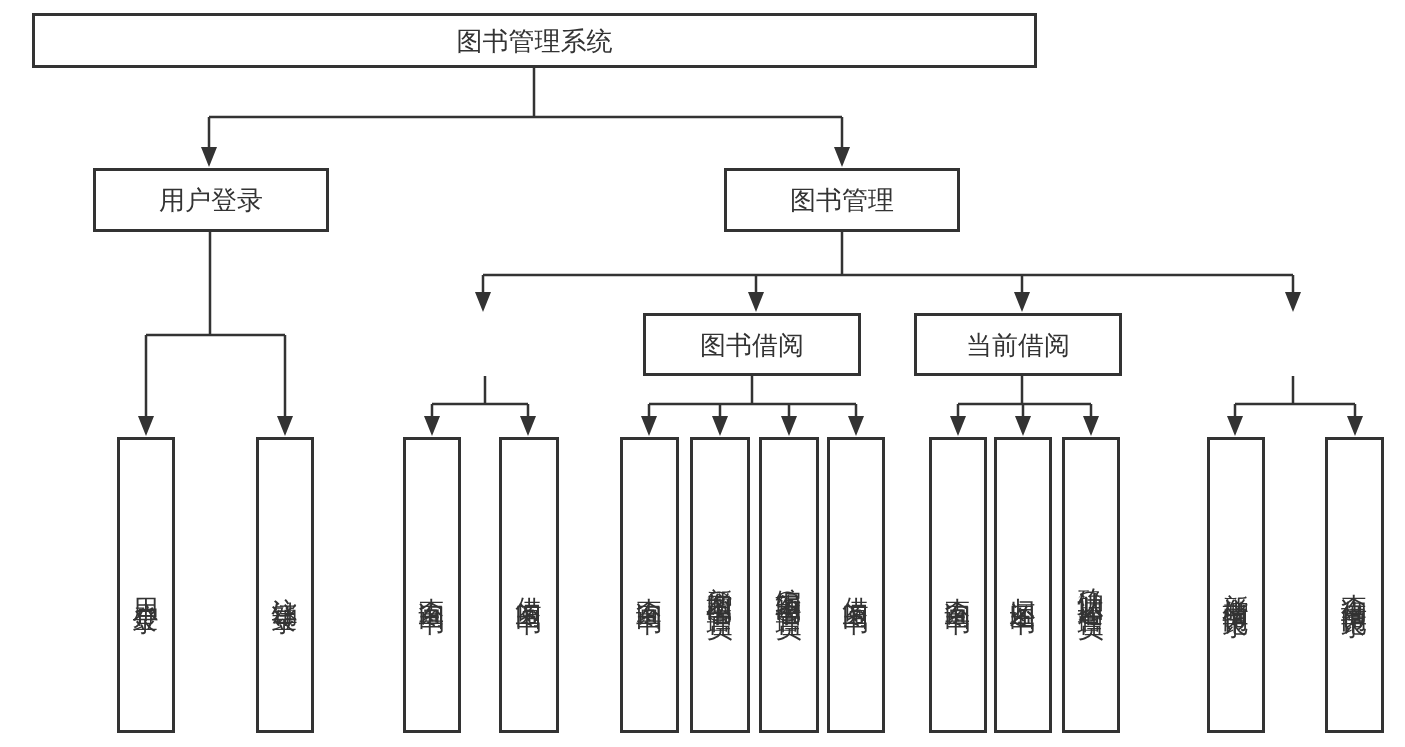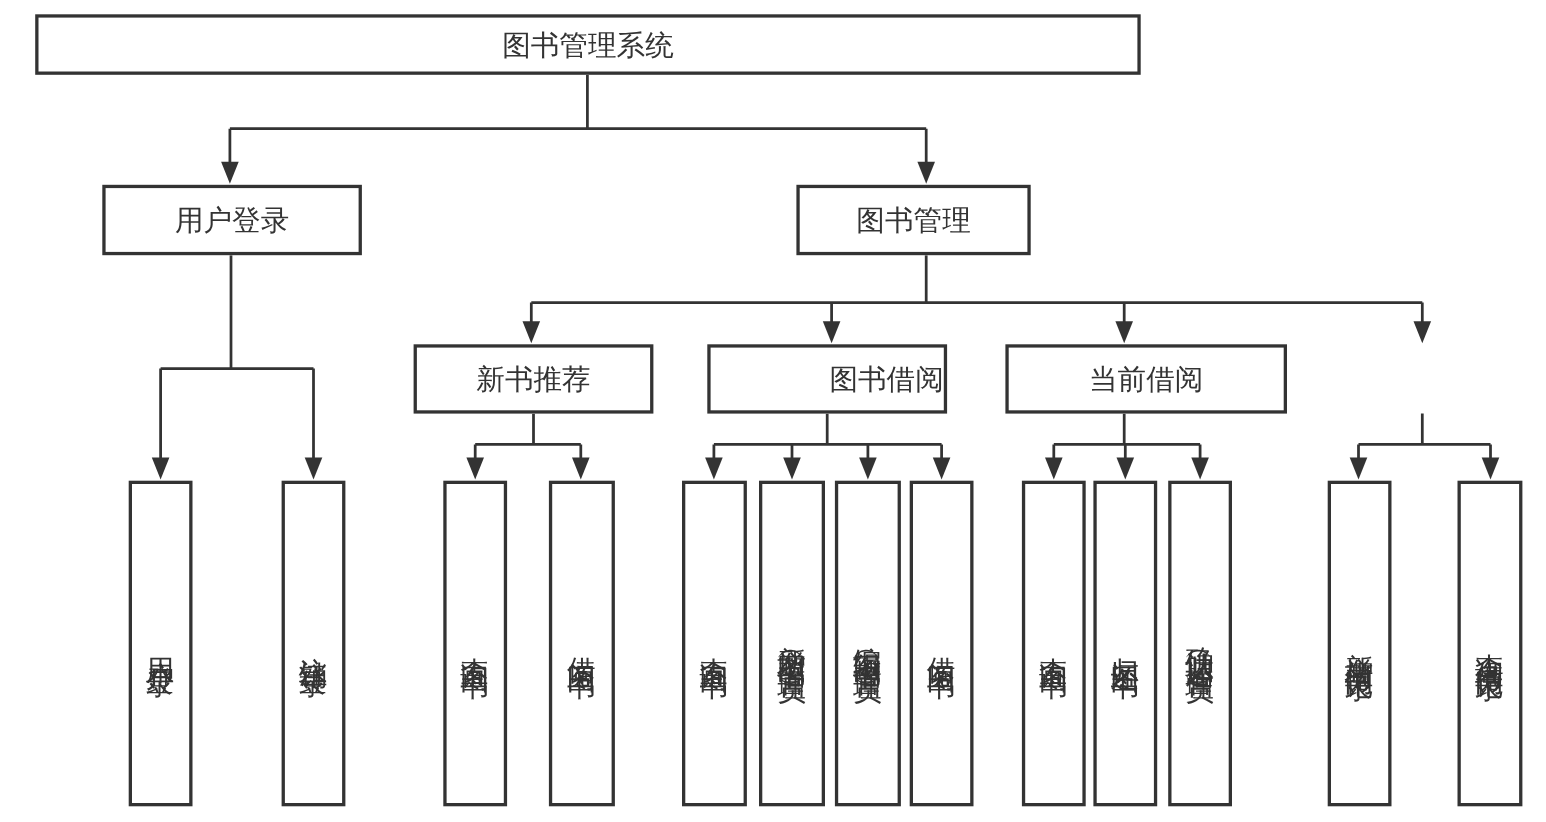--- a/index.html
+++ b/index.html
@@ -36,24 +36,24 @@
   .leaf span{
     writing-mode:vertical-rl;
     text-orientation:mixed;
     letter-spacing:4px;
     line-height:1;
     white-space:nowrap;
   }
   
   .n-root   {left:20px;  top:13px;  width:1005px; height:55px;}
   .n-login  {left:81px;  top:168px; width:236px;  height:64px;}
-  .n-mgmt   {left:712px; top:168px; width:213px;  height:64px;}
+  .n-mgmt   {left:712px; top:168px; width:236px;  height:64px;}
   .n-newbook{left:364px; top:313px; width:218px;  height:63px;}
-  .n-borrow {left:631px; top:313px; width:218px;  height:63px;justify-content:flex-end;}
-  .n-current{left:902px; top:313px; width:256px;  height:63px;}
+  .n-borrow {left:631px; top:313px; width:218px;  height:63px;}
+  .n-current{left:902px; top:313px; width:208px;  height:63px;}
   .n-records{left:1172px;top:313px; width:218px;  height:63px;}
   .leaf{top:437px;height:296px;width:58px;}
   .l1 {left:105px;}
   .l2 {left:244px;}
   .l3 {left:391px;}
   .l4 {left:487px;width:60px;}
   .l5 {left:608px;width:59px;}
   .l6 {left:678px;width:60px;}
   .l7 {left:747px;width:60px;}
   .l8 {left:815px;}
@@ -123,23 +123,20 @@
     <span>图书管理系统</span>
   </div>
 
   <div class="box n-login">
     <span>用户登录</span>
   </div>
   <div class="box n-mgmt">
     <span>图书管理</span>
   </div>
 
-  <div class="box n-newbook">
-    <span>新书推荐</span>
-  </div>
   <div class="box n-borrow">
     <span>图书借阅</span>
   </div>
   <div class="box n-current">
     <span>当前借阅</span>
   </div>
 
   <div class="box leaf l1">
     <span>用户登录</span>
   </div>

